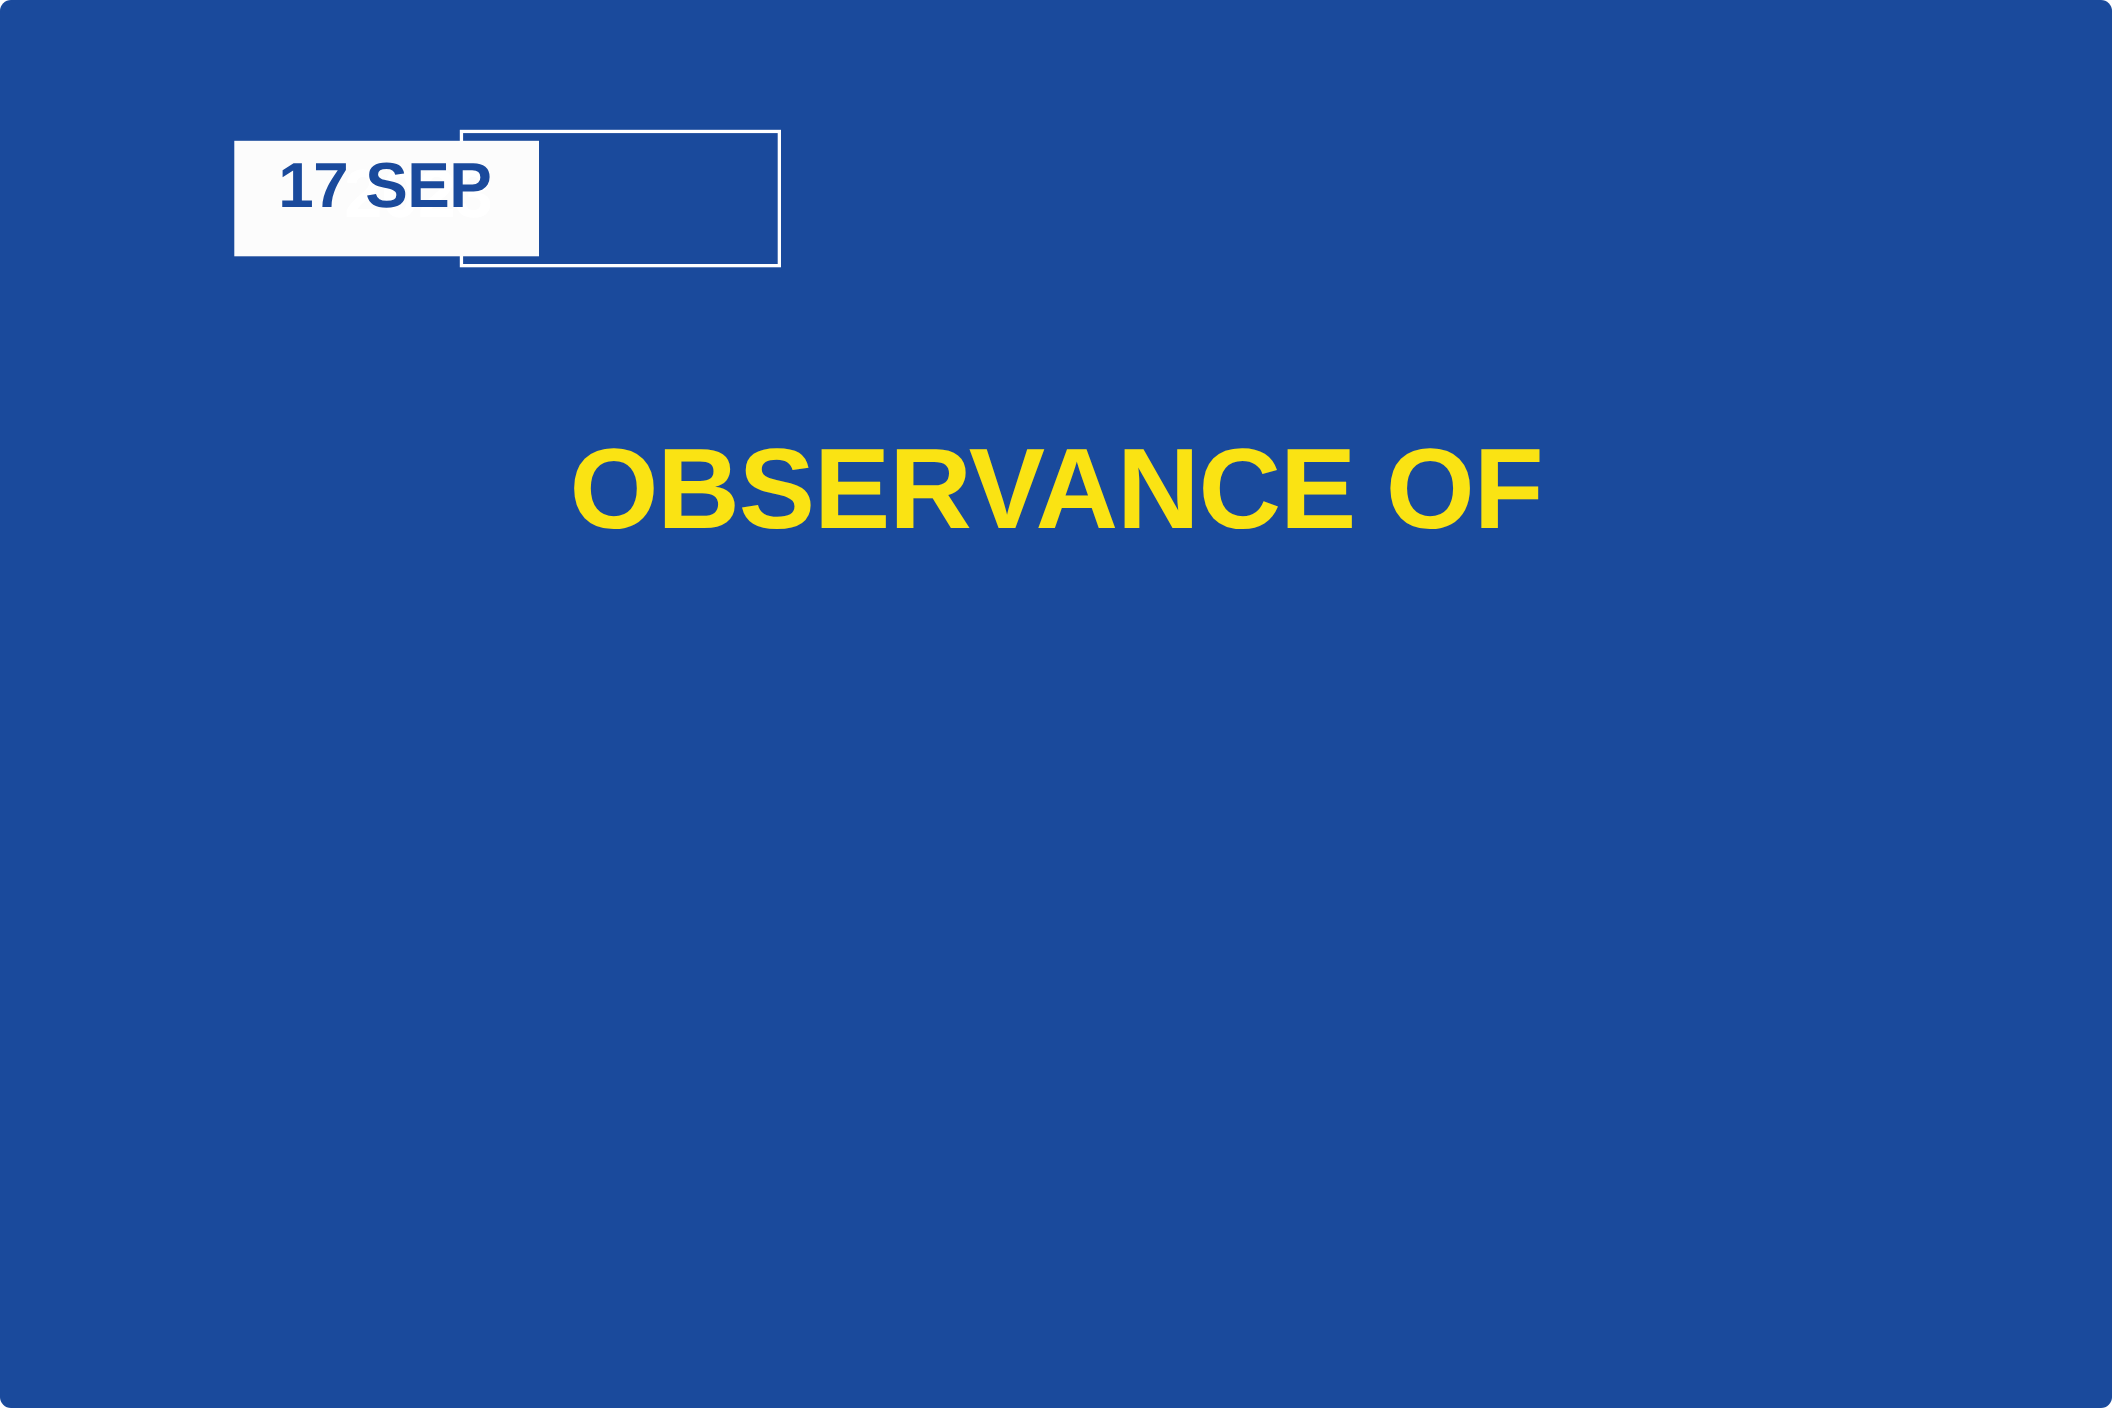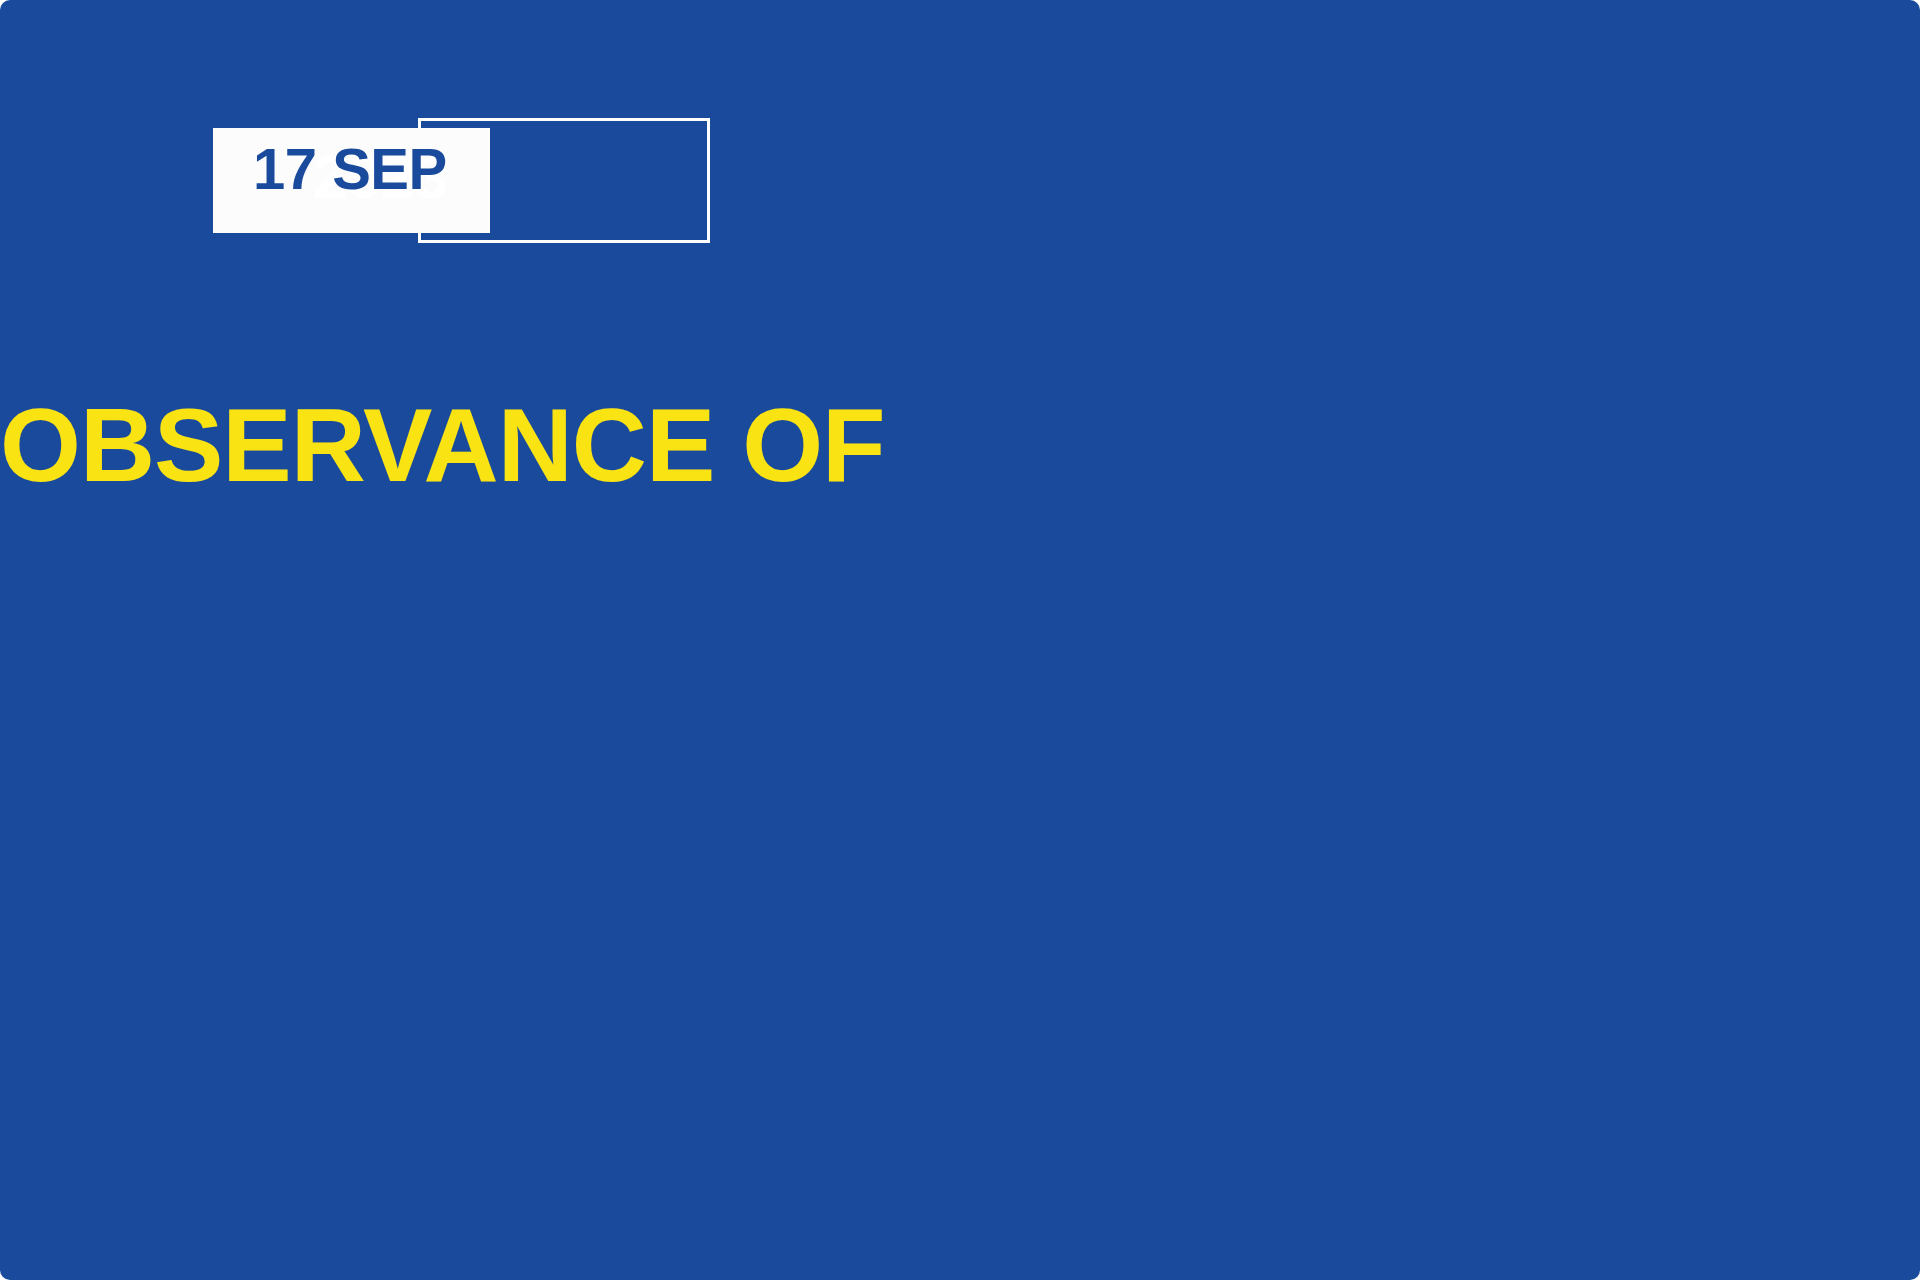--- a/index.html
+++ b/index.html
@@ -80,21 +80,21 @@
     white-space: nowrap;
     z-index: 4;
   }
 
   
   .headline {
     position: absolute;
     left: 0;
     top: 392px;
     width: 1920px;
-    text-align: left;
+    text-align: center;
     color: #FAE313;
     font-size: 104px;
     font-weight: 700;
     line-height: 1.02;
     letter-spacing: -1px;
     text-transform: uppercase;
   }
   .headline-line {
     display: block;
     white-space: nowrap;

